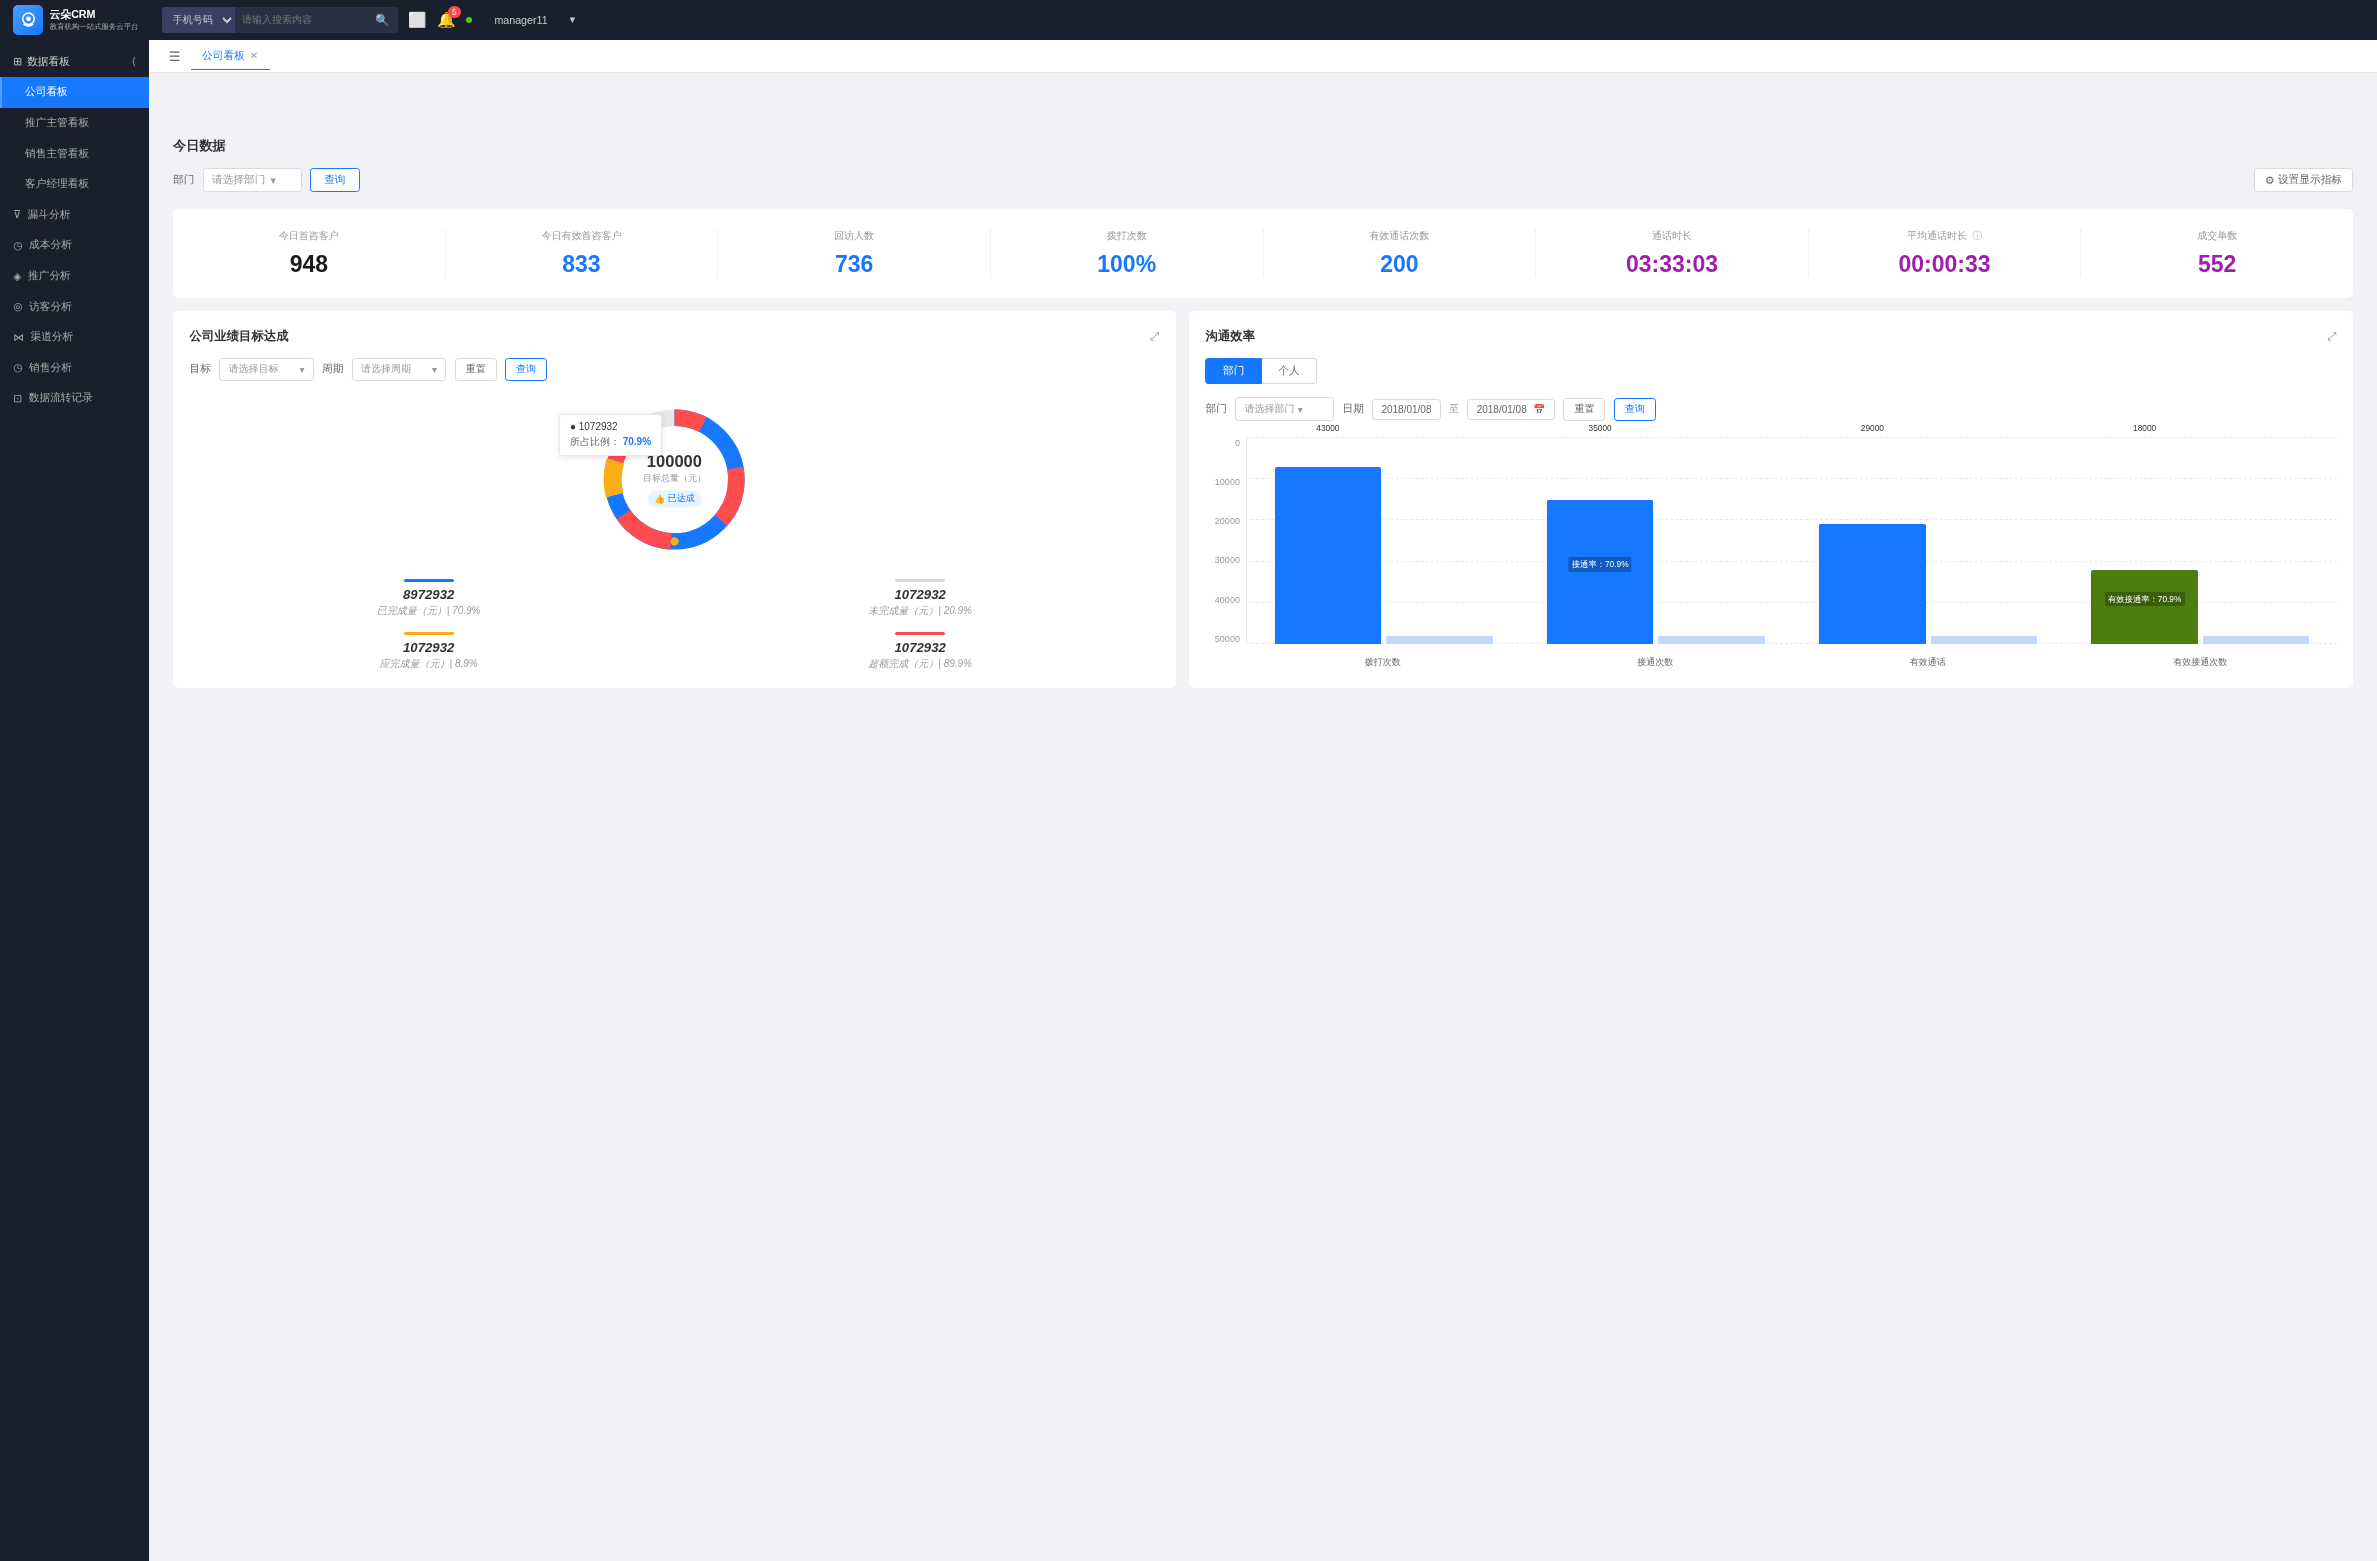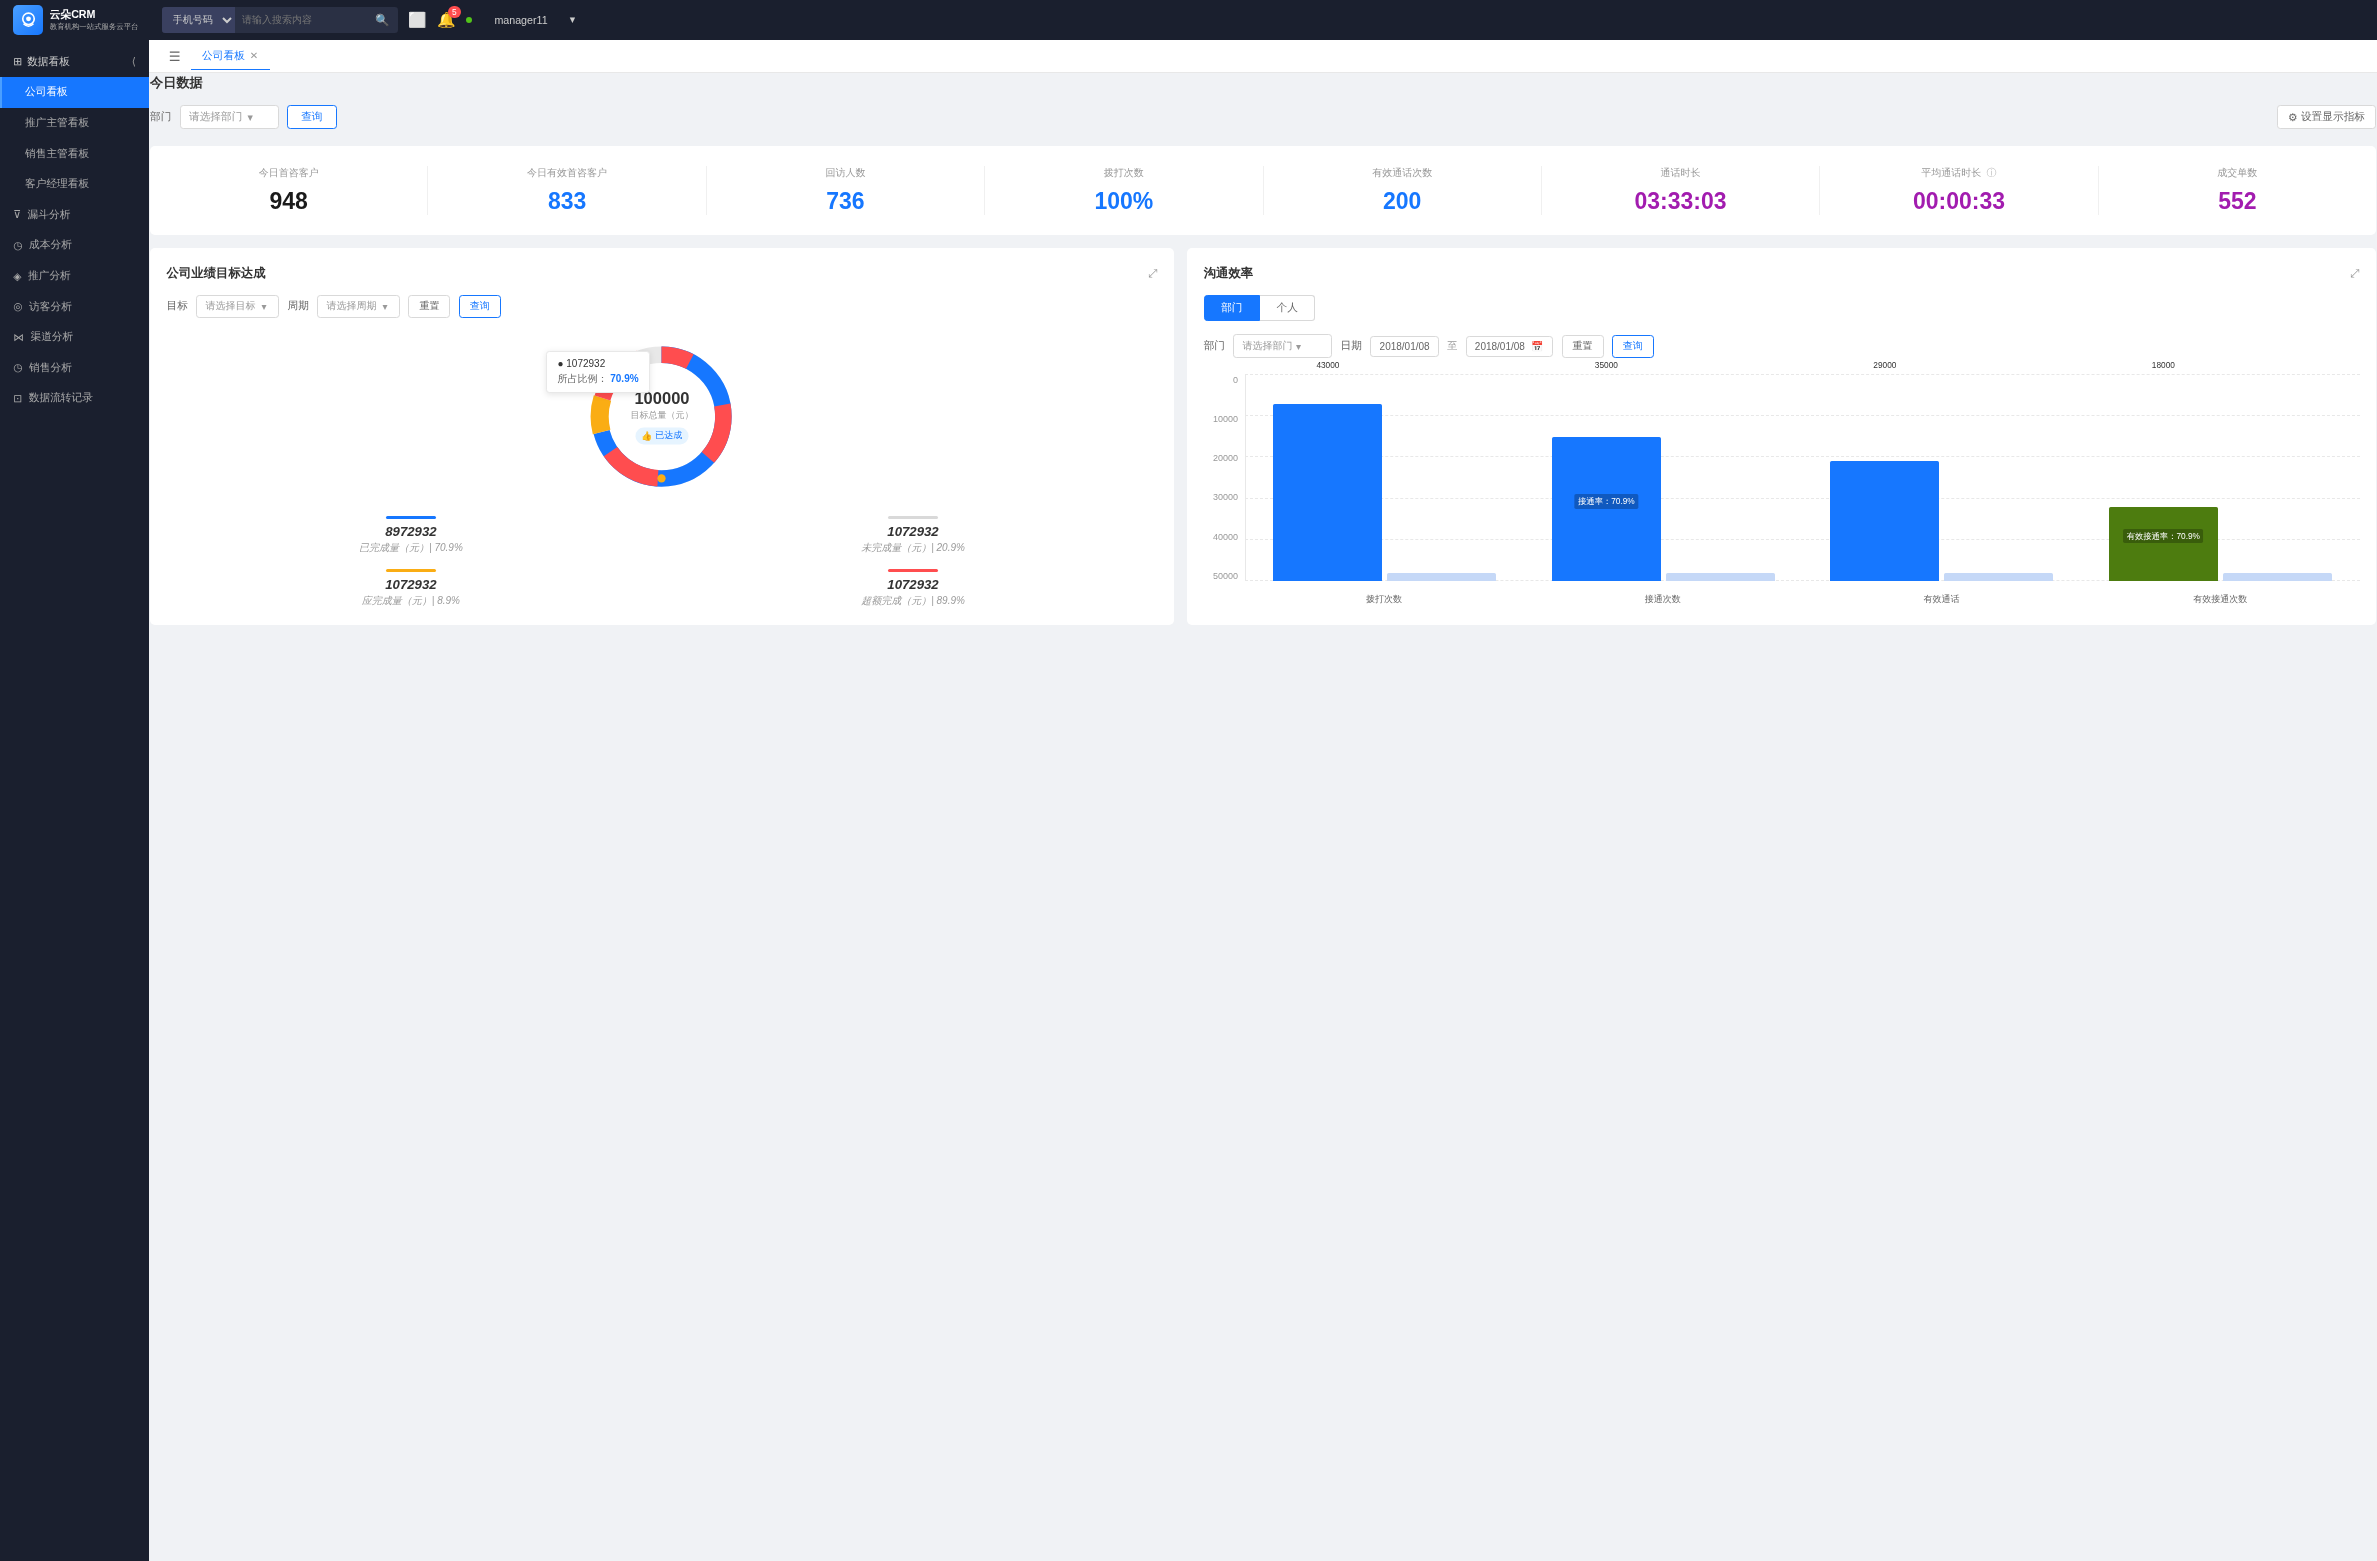--- a/index.html
+++ b/index.html
@@ -187,21 +187,22 @@
     .tab-item.active {
       color: #1677ff;
       border-bottom: 1.7px solid #1677ff;
     }
     .tab-close {
       font-size: 10px; color: #999; cursor: pointer;
     }
 
     
     .page-body {
-      padding: 1px;
+      padding: 24px;
+      margin-top: 40px;
     }
 
     .section-title-text {
       font-size: 13.2px;
       font-weight: 600;
       color: #333;
       margin-bottom: 13.2px;
     }
 
     
@@ -291,21 +292,21 @@
     }
     .small-label { font-size: 10.7px; color: #666; }
     .small-select {
       border: 0.8px solid #d9d9d9;
       border-radius: 3.3px;
       padding: 3.3px 8.3px;
       font-size: 10px;
       color: #999;
       background: white;
       cursor: pointer;
-      display: flex; align-items: center; gap: 6px;
+      display: flex; align-items: center; gap: 21px;
       min-width: 83px;
       text-align: right;
     }
     .btn-reset {
       background: white;
       border: 0.8px solid #d9d9d9;
       color: #666;
       border-radius: 3.3px;
       padding: 3.3px 10px;
       font-size: 10px;

